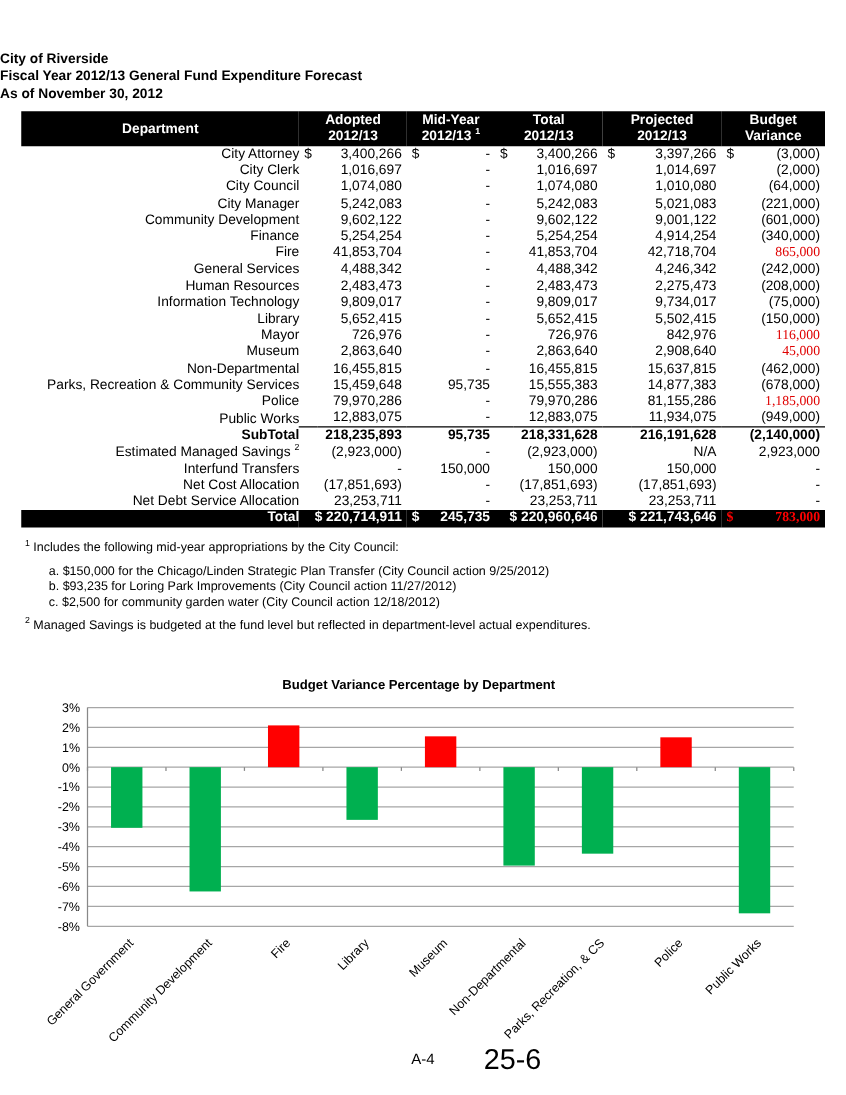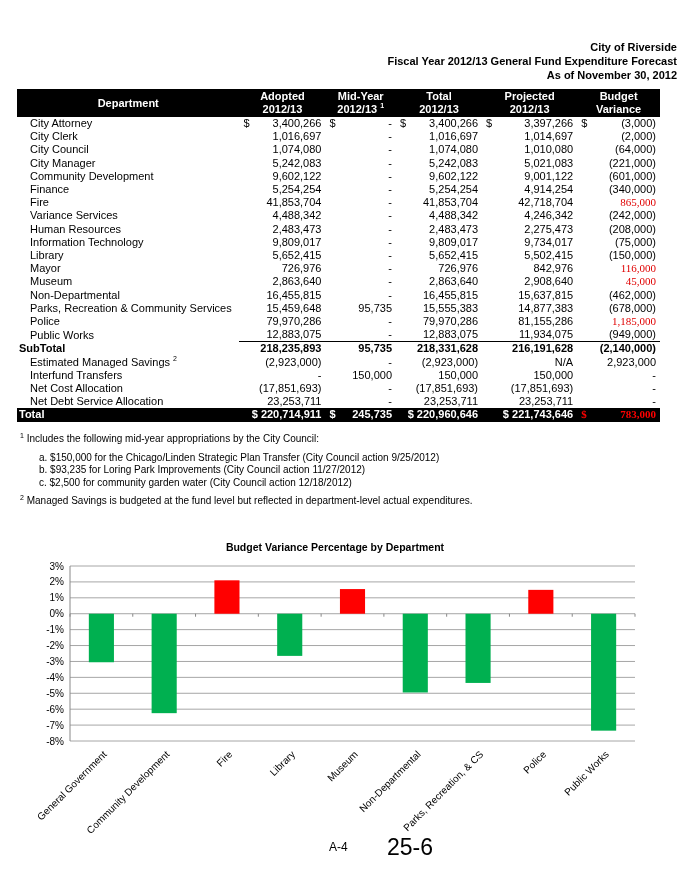--- a/index.html
+++ b/index.html
@@ -1,25 +1,25 @@
 <!DOCTYPE html>
 <html><head>
 <meta charset="utf-8">
 <style>
   html, body { margin:0; padding:0; background:#fff; }
   body { width:677px; height:876px; position:relative; overflow:hidden;
          font-family:"Liberation Sans", sans-serif; color:#000; }
-  .titles { position:absolute; top:40px; left:0; width:677px; text-align:right;
+  .titles { position:absolute; top:40px; left:0; width:677px; text-align:left;
             font-weight:bold; font-size:11px; line-height:14px; }
   table.fin { position:absolute; left:17px; top:89px; width:643px; border-collapse:collapse;
               font-size:11px; }
   table.fin th { background:#000; color:#fff; font-weight:bold; font-size:11px;
                  line-height:13px; padding:1px 0; text-align:center; }
   table.fin td { line-height:13.2px; height:13.2px; padding:0; white-space:nowrap; }
-  td.dept { padding-left:13px !important; }
+  td.dept { padding-left:13px !important;text-align:right; }
   td.dept.bold { padding-left:2px !important; font-weight:bold; }
   td.cur { width:12px; text-align:left; padding-left:4px !important; }
   td.num { text-align:right; padding-right:4px !important; }
   td.red { color:#e00000;font-family:Liberation Serif, serif; }
   tr.sub td { font-weight:bold;margin-left:36px; }
   tr.sub td.ln { border-top:1.5px solid #000; }
   tr.total td { background:#000; color:#fff; font-weight:bold; }
   tr.total td.red { color:#ff0000; }
   sup { font-size:7px; vertical-align:super; line-height:0; }
   .notes { position:absolute; left:20px; top:433px; font-size:10px; line-height:12.5px; }
@@ -163,21 +163,21 @@
         <td class="cur"></td>
         <td class="num">-</td>
         <td class="cur"></td>
         <td class="num">41,853,704</td>
         <td class="cur"></td>
         <td class="num">42,718,704</td>
         <td class="cur"></td>
         <td class="num red">865,000</td>
       </tr>
       <tr>
-        <td class="dept">Variance Services</td>
+        <td class="dept">General Services</td>
         <td class="cur"></td>
         <td class="num">4,488,342</td>
         <td class="cur"></td>
         <td class="num">-</td>
         <td class="cur"></td>
         <td class="num">4,488,342</td>
         <td class="cur"></td>
         <td class="num">4,246,342</td>
         <td class="cur"></td>
         <td class="num">(242,000)</td>

